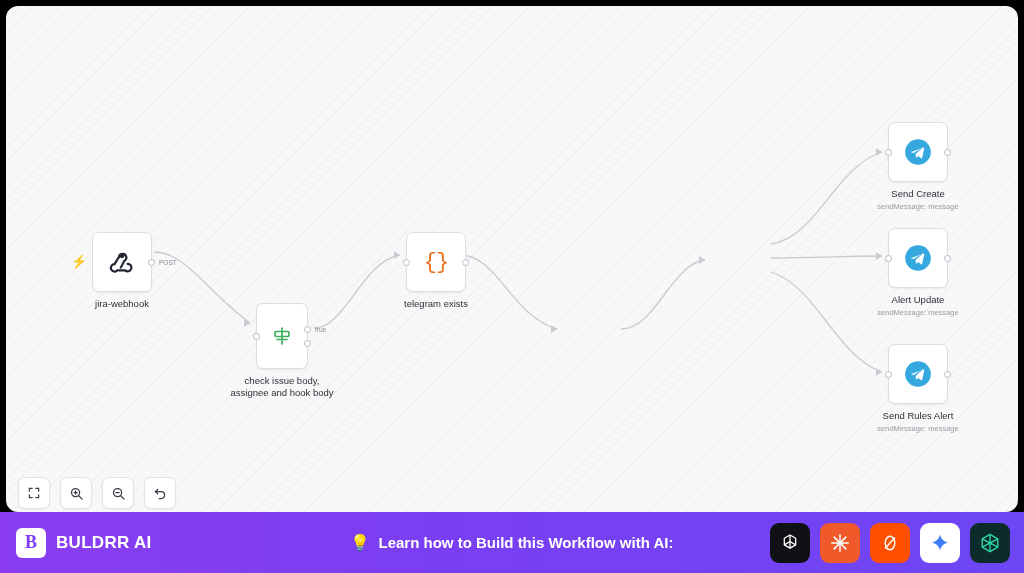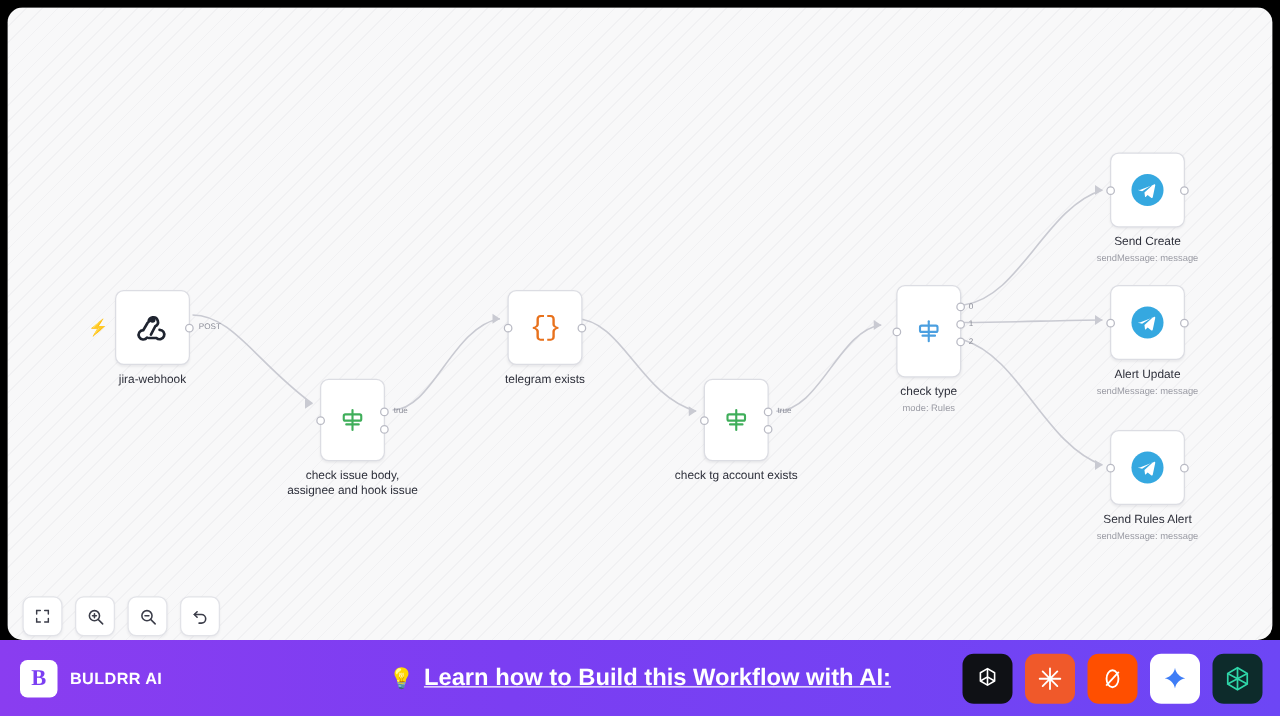--- a/index.html
+++ b/index.html
@@ -148,37 +148,36 @@
     border-radius: 6px;
     display: flex; align-items: center; justify-content: center;
     color: #7b3ef2;
     font-weight: 700;
     font-size: 18px;
     font-family: "Liberation Serif", serif;
   }
   #brand-name {
     color: #fff;
     font-weight: 700;
-    font-size: 13px;
+    font-size: 17px;
     letter-spacing: .3px;
   }
   #cta {
     position: absolute;
     left: 50%;
     transform: translateX(-50%);
     display: flex;
     align-items: center;
     gap: 8px;
     white-space: nowrap;
   }
   #cta-text {
     color: #fff;
-    font-size: 19px;
+    font-size: 15px;
     font-weight: 600;
-    text-decoration: underline;
   }
   #logos {
     position: absolute;
     right: 14px;
     display: flex;
     gap: 10px;
   }
   .logo-tile {
     width: 40px; height: 40px;
     border-radius: 9px;
@@ -235,73 +234,34 @@
           <rect x="5" y="7.5" width="14" height="5" rx="1.2"></rect>
           <path d="M7 15.5h10"></path>
         </svg>
       </div>
       <span class="port left"></span>
       <span class="port right" style="margin-top:-10px;"></span>
       <span class="port right" style="margin-top:4px;"></span>
       <span class="port-label" style="left:calc(100% + 8px); top:calc(50% - 7px);">true</span>
       <span class="node-label">
         <span>check issue body,</span><br>
-        <span>assignee and hook issue</span>
+        <span>assignee and hook body</span>
       </span>
     </div>
 
     <div class="node rect" style="left:400px; top:226px;">
       <div class="glyph">
         <span class="brace">{}</span>
       </div>
       <span class="port left"></span>
       <span class="port right"></span>
       <span class="node-label">telegram exists</span>
     </div>
 
-    <div class="node tall" style="left:557px; top:297px;">
-      <div class="glyph">
-        <svg width="24" height="24" viewBox="0 0 24 24" fill="none" stroke="#3fae5a" stroke-width="1.7" stroke-linecap="round">
-          <path d="M12 4v16"></path>
-          <rect x="5" y="7.5" width="14" height="5" rx="1.2"></rect>
-          <path d="M7 15.5h10"></path>
-        </svg>
-      </div>
-      <span class="port left"></span>
-      <span class="port right" style="margin-top:-10px;"></span>
-      <span class="port right" style="margin-top:4px;"></span>
-      <span class="port-label" style="left:calc(100% + 8px); top:calc(50% - 7px);">true</span>
-      <span class="node-label">check tg account exists</span>
-    </div>
-
-    <div class="node taller" style="left:711px; top:222px;">
-      <div class="glyph">
-        <svg width="24" height="24" viewBox="0 0 24 24" fill="none" stroke="#4b9fe0" stroke-width="1.7" stroke-linecap="round">
-          <path d="M12 4v16"></path>
-          <rect x="5" y="7.5" width="14" height="5" rx="1.2"></rect>
-          <path d="M7 15.5h10"></path>
-        </svg>
-      </div>
-      <span class="port left"></span>
-      <div class="portstack" style="top:13px;">
-        <div class="p">
-            <span class="pl">0</span>
-          </div>
-        <div class="p">
-            <span class="pl">1</span>
-          </div>
-        <div class="p">
-            <span class="pl">2</span>
-          </div>
-      </div>
-      <span class="node-label">
-        <span>check type</span>
-        <span class="node-sub">mode: Rules</span>
-      </span>
-    </div>
+
 
     <div class="node rect" style="left:882px; top:116px;">
       <div class="glyph">
         <svg width="28" height="28" viewBox="0 0 24 24">
           <circle cx="12" cy="12" r="11" fill="#35a8e0"></circle>
           <path d="M6.3 12.1l10.2-3.9c.5-.2.9.1.8.7l-1.7 8.1c-.1.6-.5.7-.9.4l-2.6-1.9-1.2 1.2c-.2.2-.4.2-.6-.1l-.4-2.9 5.3-4.8c.2-.2-.1-.3-.4-.1l-6.5 4.1-2.1-.6c-.5-.2-.5-.5.1-.7z" fill="#fff"></path>
         </svg>
       </div>
       <span class="port left"></span>
       <span class="port right"></span>

